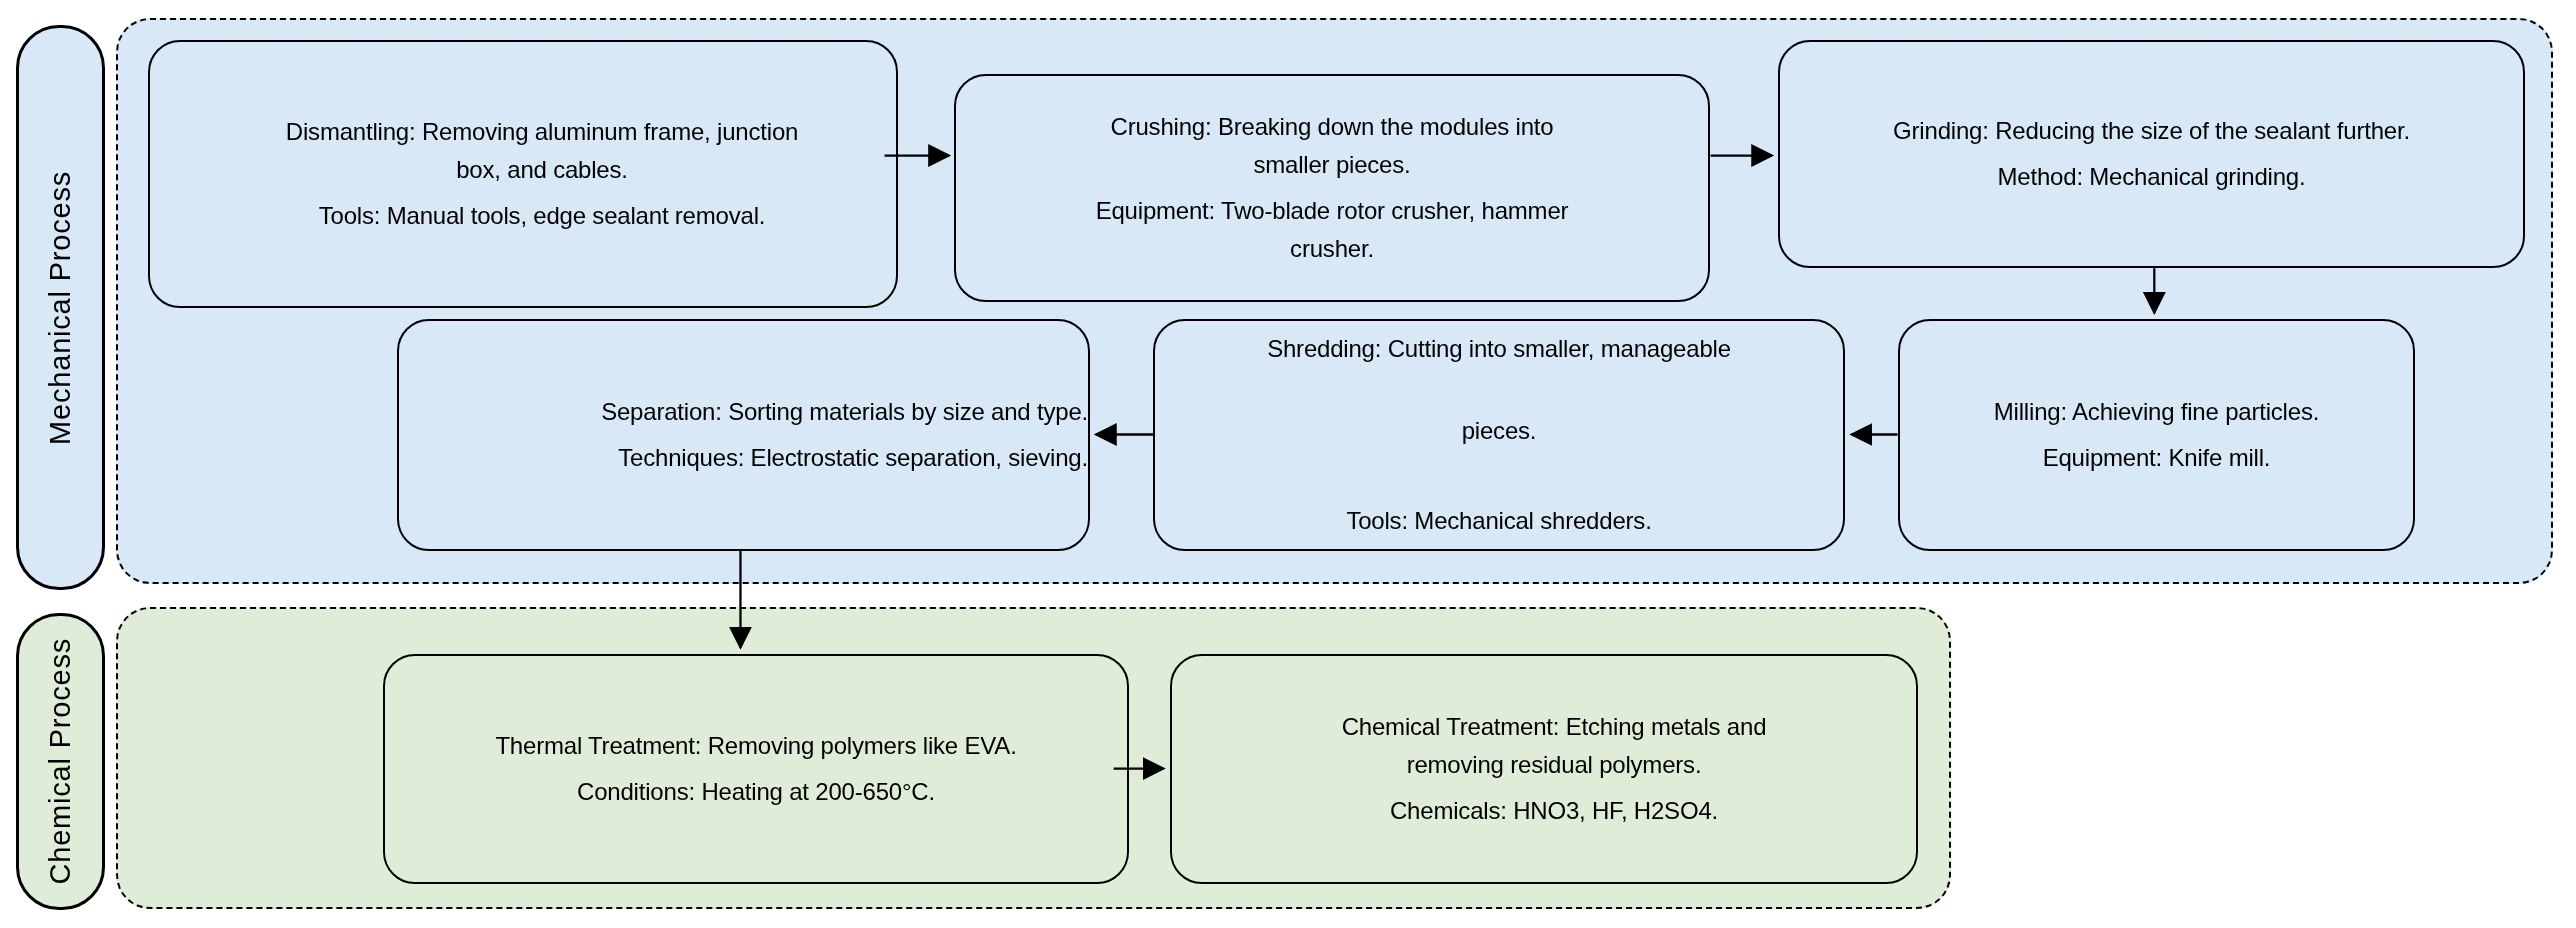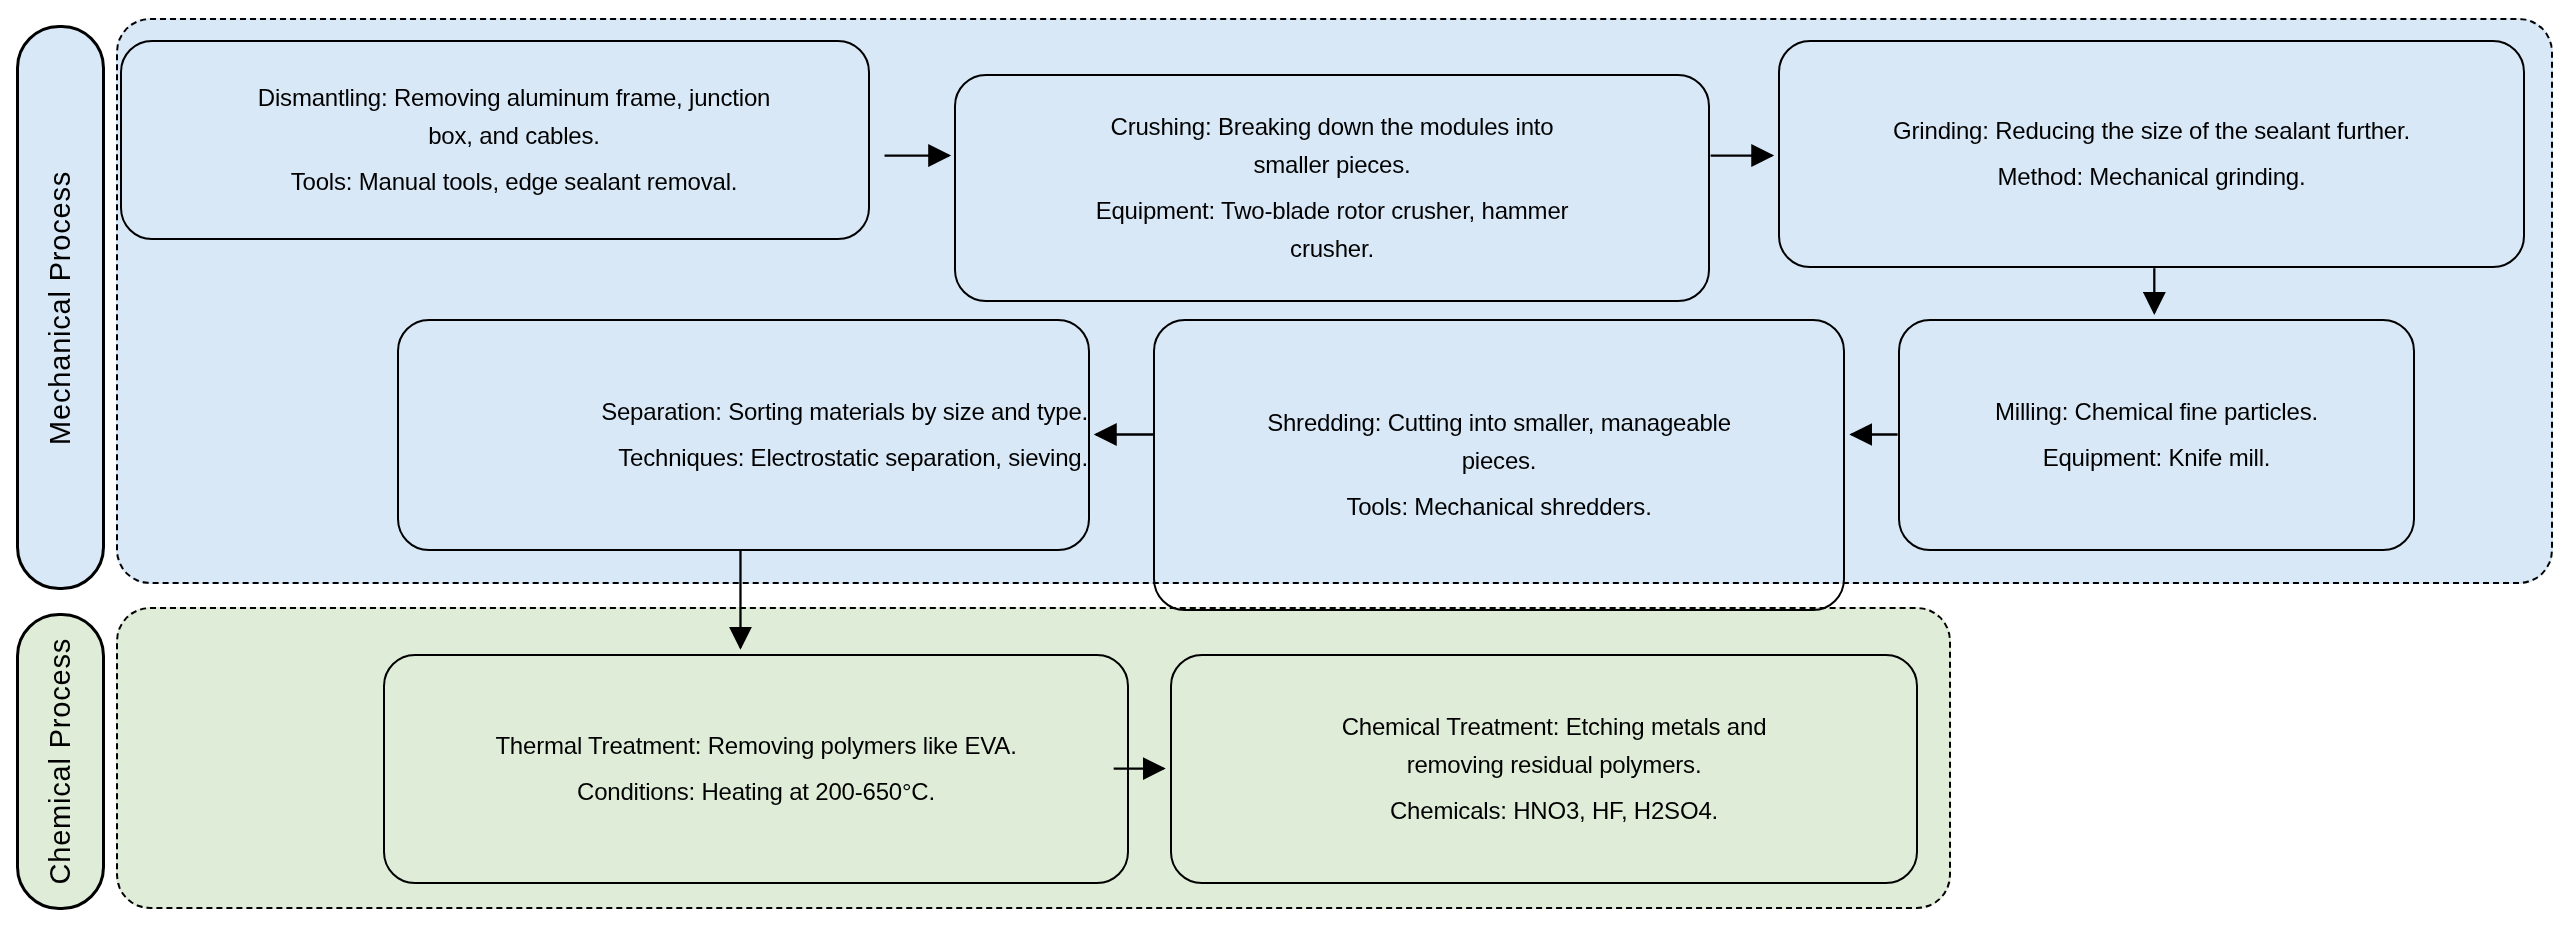--- a/index.html
+++ b/index.html
@@ -79,44 +79,44 @@
   <div class="lane blue" style="left:116px; top:18.4px; width:2437px; height:566px;"></div>
   <div class="lane green" style="left:116px; top:607px; width:1835px; height:302px;"></div>
 
   <div class="pill blue" style="left:16px; top:25px; width:89px; height:565px;">
     <span class="vtext">Mechanical Process</span>
   </div>
   <div class="pill green" style="left:16px; top:613px; width:89px; height:297px;">
     <span class="vtext">Chemical Process</span>
   </div>
 
-  <div class="pbox" style="left:120px; top:40px; width:750px; height:200px;padding-left:38px;">
+  <div class="pbox" style="left:148px; top:40px; width:750px; height:268px;padding-left:38px;">
     <div class="tline">Dismantling: Removing aluminum frame, junction</div>
     <div class="tline">box, and cables.</div>
     <div class="tline para">Tools: Manual tools, edge sealant removal.</div>
   </div>
 
   <div class="pbox" style="left:954px; top:40px; width:756px; height:228px;margin-top:34px;">
     <div class="tline">Crushing: Breaking down the modules into</div>
     <div class="tline">smaller pieces.</div>
     <div class="tline para">Equipment: Two-blade rotor crusher, hammer</div>
     <div class="tline">crusher.</div>
   </div>
 
   <div class="pbox" style="left:1778px; top:40px; width:747px; height:228px;">
     <div class="tline">Grinding: Reducing the size of the sealant further.</div>
     <div class="tline para">Method: Mechanical grinding.</div>
   </div>
 
   <div class="pbox" style="left:1898px; top:319px; width:517px; height:232px;">
-    <div class="tline">Milling: Chemical fine particles.</div>
+    <div class="tline">Milling: Achieving fine particles.</div>
     <div class="tline para">Equipment: Knife mill.</div>
   </div>
 
-  <div class="pbox" style="left:1153px; top:319px; width:692px; height:292px;">
+  <div class="pbox" style="left:1153px; top:319px; width:692px; height:232px;gap:44px;">
     <div class="tline">Shredding: Cutting into smaller, manageable</div>
     <div class="tline">pieces.</div>
     <div class="tline para">Tools: Mechanical shredders.</div>
   </div>
 
   <div class="pbox" style="left:397px; top:319px; width:693px; height:232px;align-items:flex-end;">
     <div class="tline">Separation: Sorting materials by size and type.</div>
     <div class="tline para">Techniques: Electrostatic separation, sieving.</div>
   </div>
 

